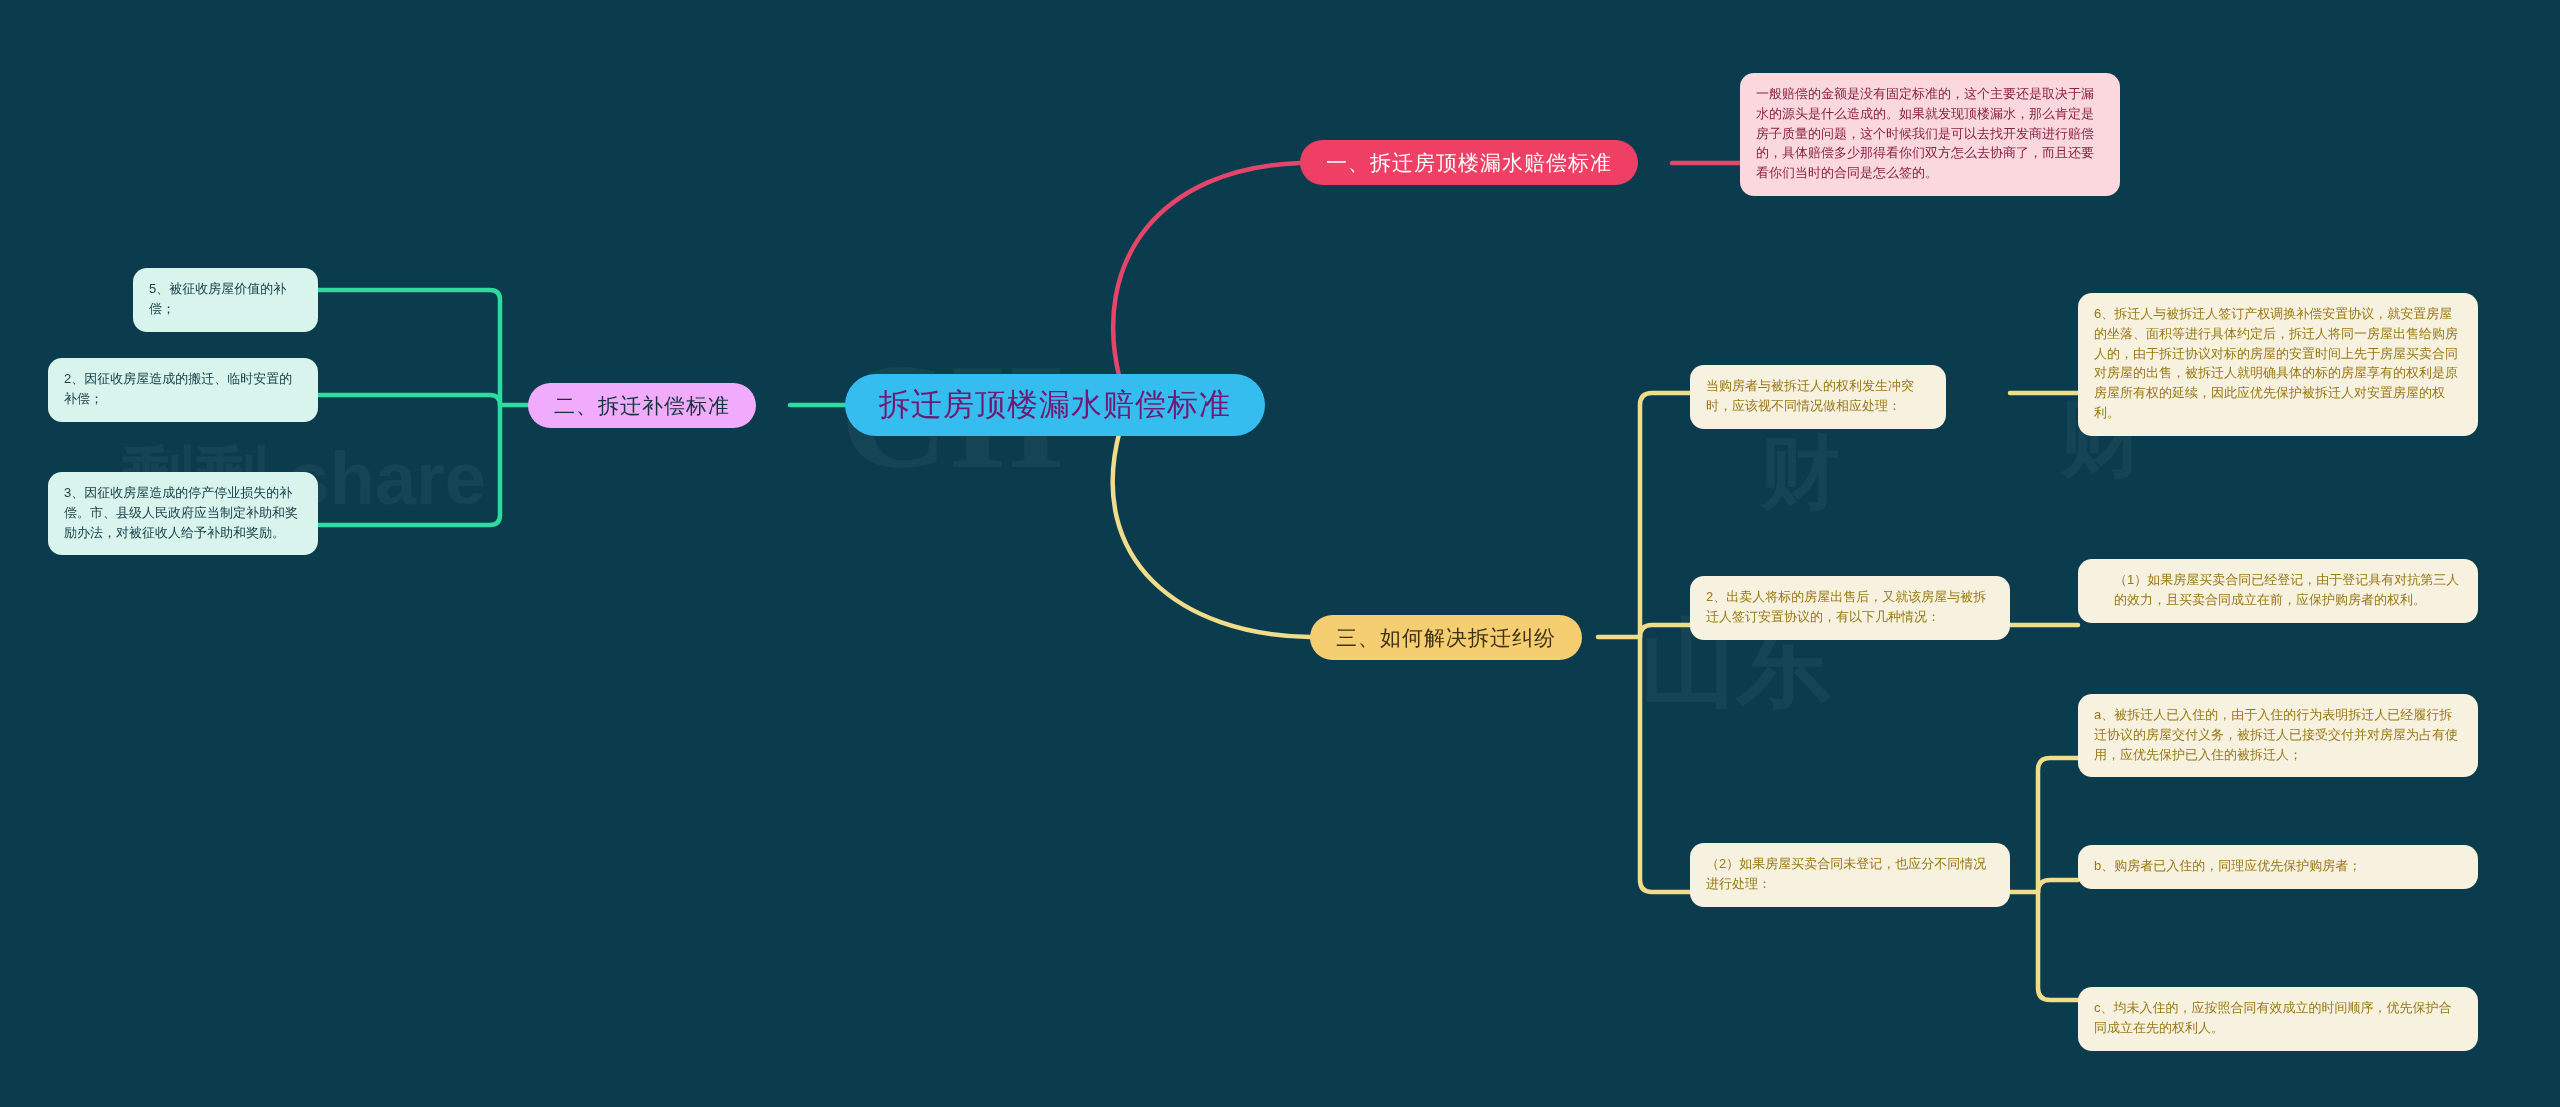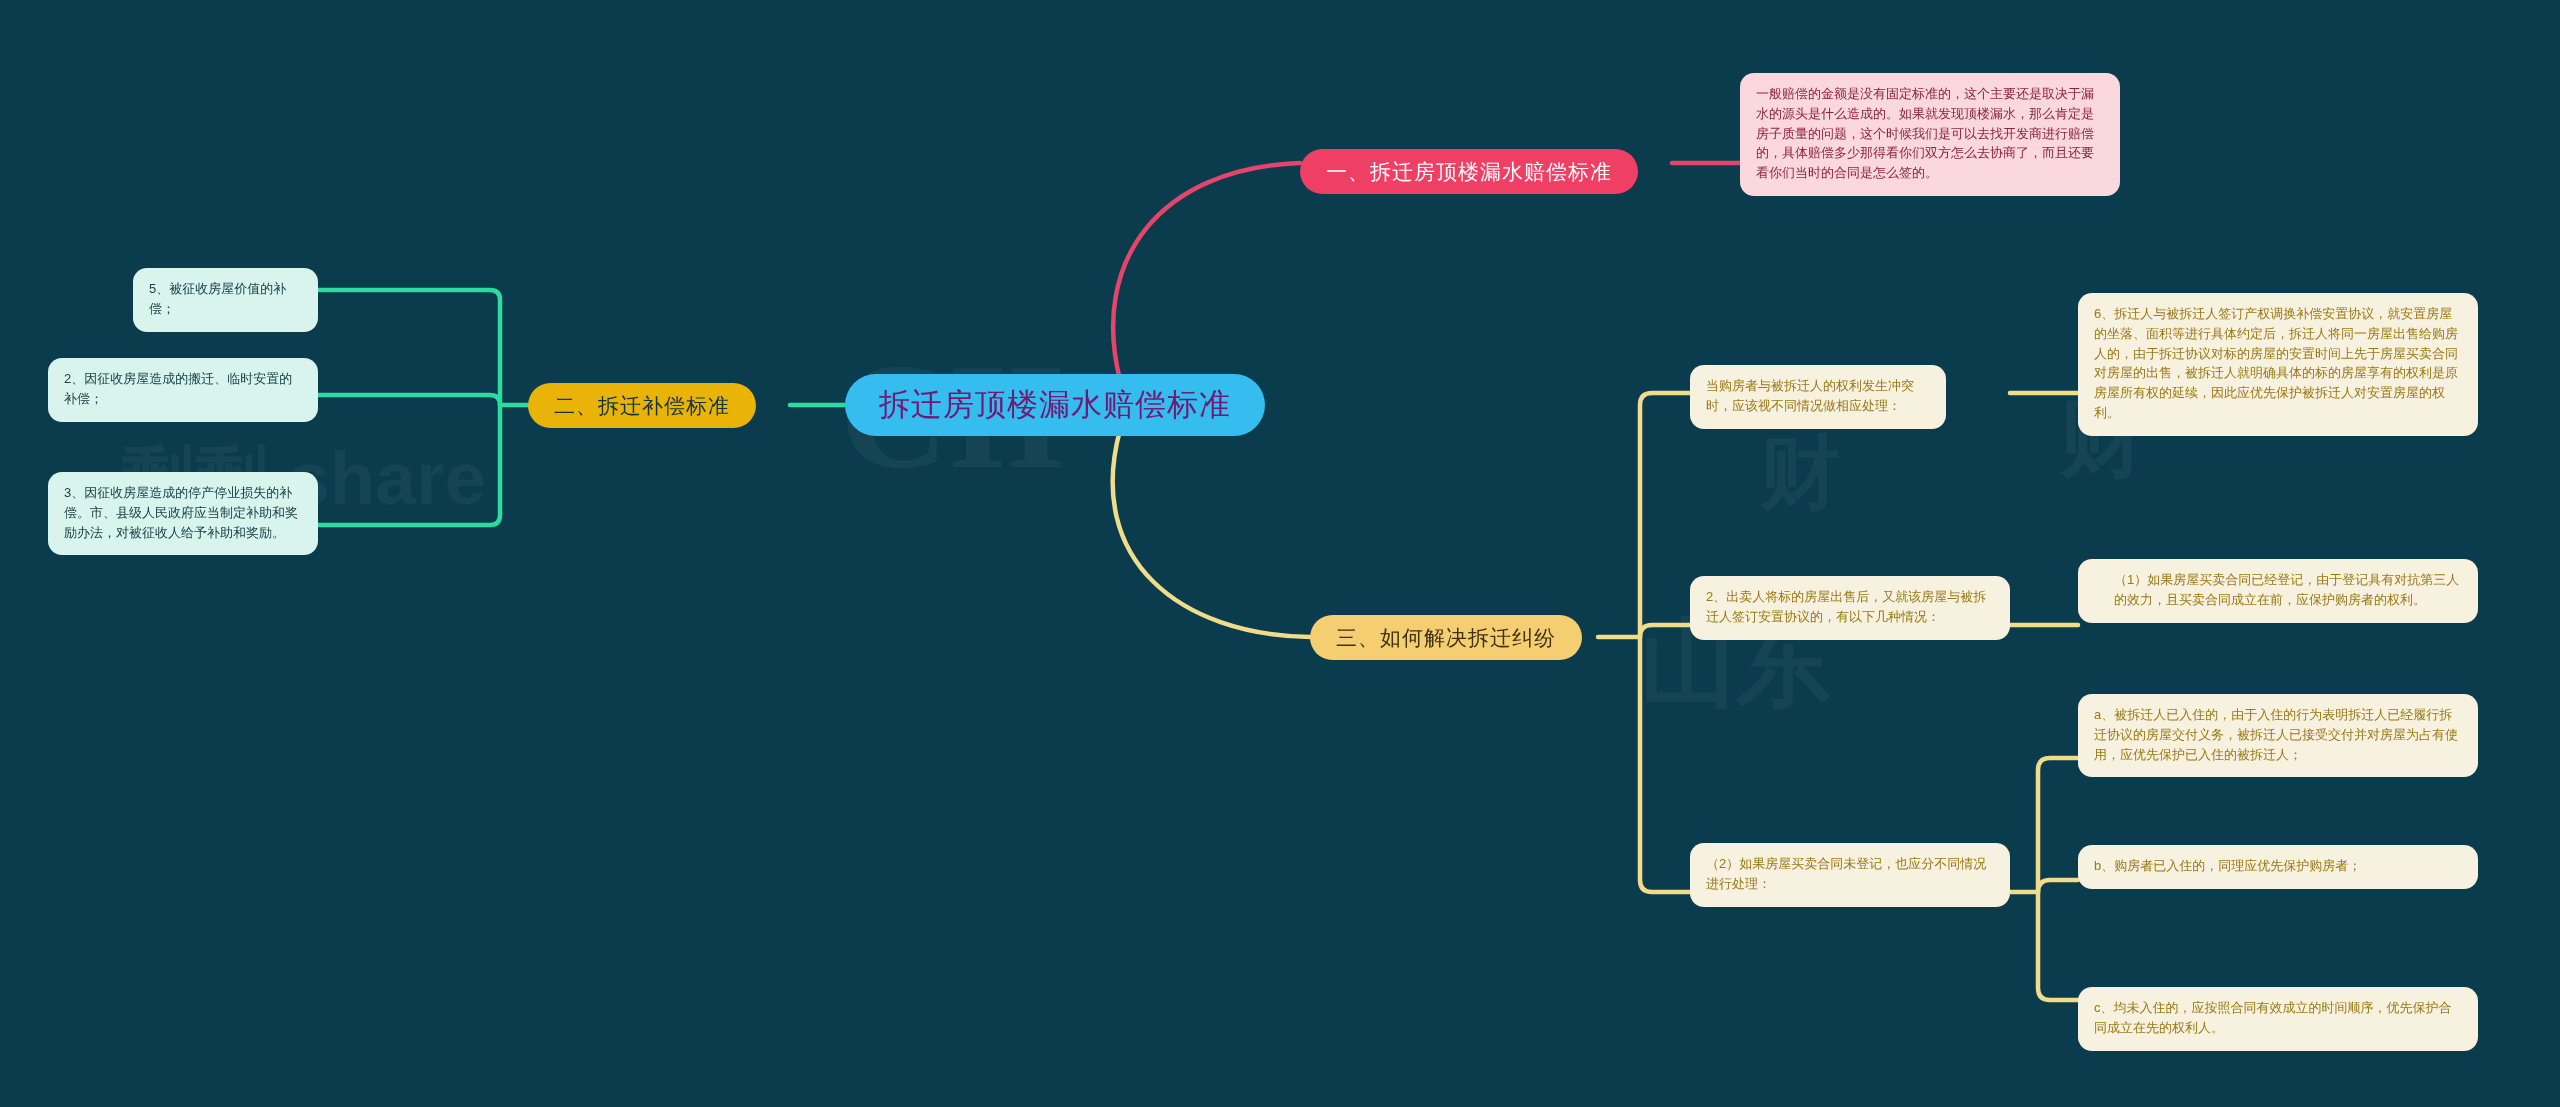--- a/index.html
+++ b/index.html
@@ -71,21 +71,21 @@
   .pill {
     border-radius: 40px;
     height: 45px;
     padding: 0 26px;
     font-size: 21px;
     justify-content: center;
     white-space: nowrap;
     letter-spacing: 1px;
   }
   .pill-pink   { background: #ef3f64; color: #ffffff; }
-  .pill-green  { background: #eab308; color: #14333c; }
+  .pill-green  { background: #f0abfc; color: #14333c; }
   .pill-yellow { background: #f6ce72; color: #3e3213; }
 
   
   .leaf {
     border-radius: 14px;
     padding: 11px 16px 13px 16px;
     font-size: 13px;
     line-height: 1.52;
     display: block;
     box-sizing: border-box;
@@ -137,21 +137,21 @@
     <path d="M 2010 892 L 2038 892" fill="none" stroke="#f0dc8a" stroke-width="4.5" stroke-linecap="round"></path>
     <path d="M 2038 892 L 2038 770 Q 2038 758 2050 758 L 2078 758" fill="none" stroke="#f0dc8a" stroke-width="4.5" stroke-linecap="round"></path>
     <path d="M 2038 892 Q 2038 880 2050 880 L 2078 880" fill="none" stroke="#f0dc8a" stroke-width="4.5" stroke-linecap="round"></path>
     <path d="M 2038 892 L 2038 988 Q 2038 1000 2050 1000 L 2078 1000" fill="none" stroke="#f0dc8a" stroke-width="4.5" stroke-linecap="round"></path>
   </svg>
 
   <div class="node root" style="left:845px; top:374px;">
     <span>拆迁房顶楼漏水赔偿标准</span>
   </div>
 
-  <div class="node pill pill-pink" style="left:1300px; top:149px;">
+  <div class="node pill pill-pink" style="left:1300px; top:140px;">
     <span>一、拆迁房顶楼漏水赔偿标准</span>
   </div>
 
   <div class="leaf leaf-pink" style="position:absolute; left:1740px; top:73px; width:380px;">
     <p>一般赔偿的金额是没有固定标准的，这个主要还是取决于漏水的源头是什么造成的。如果就发现顶楼漏水，那么肯定是房子质量的问题，这个时候我们是可以去找开发商进行赔偿的，具体赔偿多少那得看你们双方怎么去协商了，而且还要看你们当时的合同是怎么签的。</p>
   </div>
 
   <div class="node pill pill-green" style="left:528px; top:383px;">
     <span>二、拆迁补偿标准</span>
   </div>

